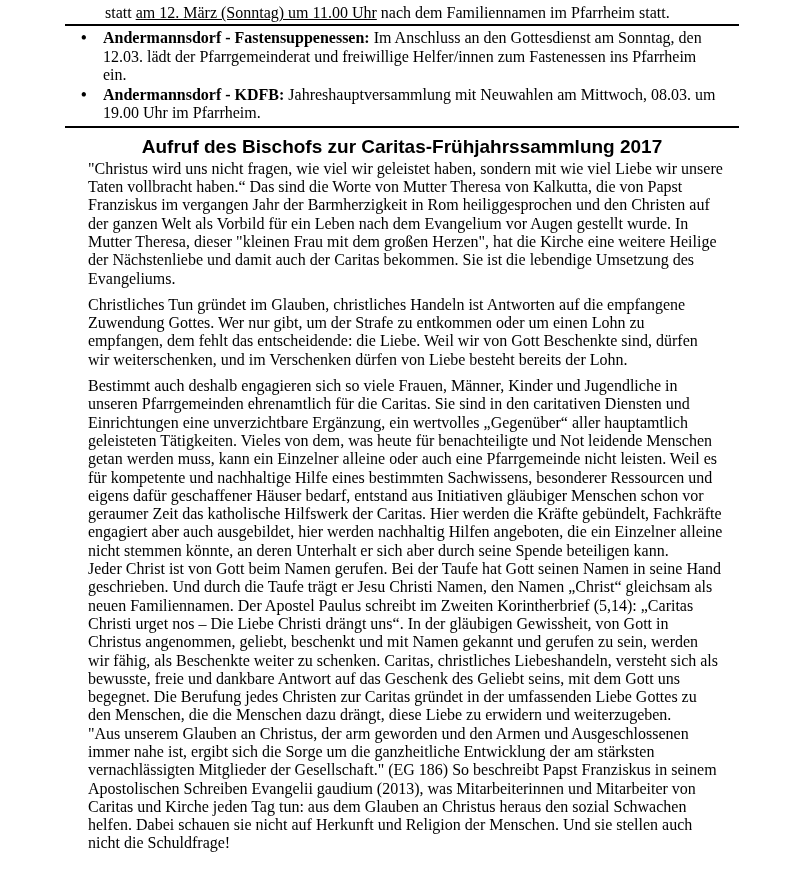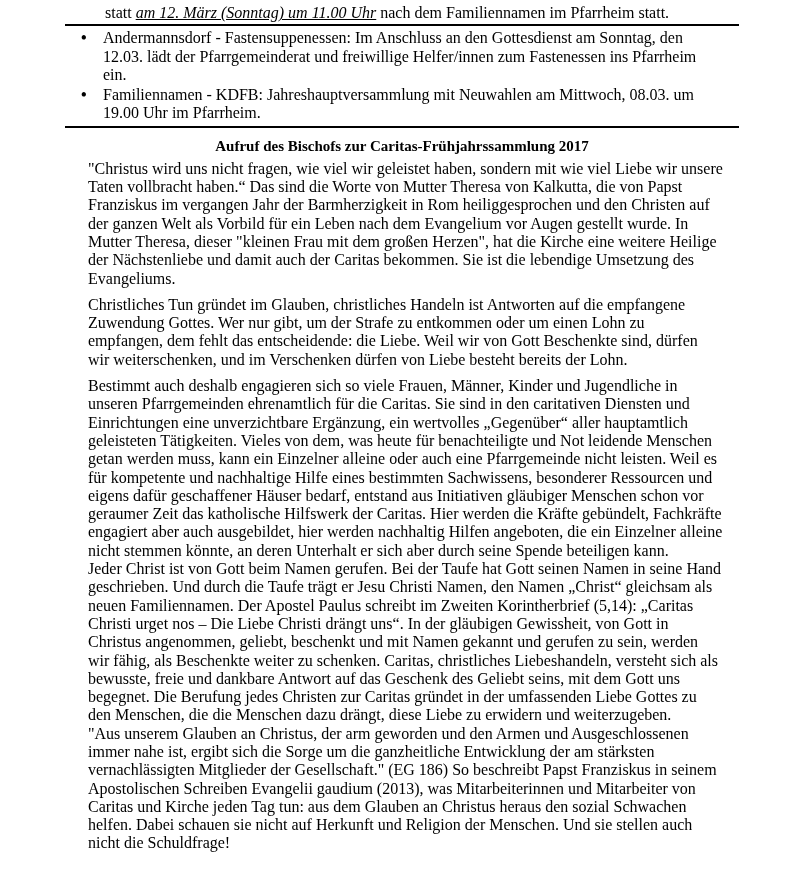--- a/index.html
+++ b/index.html
@@ -13,21 +13,21 @@
     line-height: 18.3px;
     overflow: hidden;
     box-sizing: border-box;
     padding: 4px 68px 0 65px;
   }
   .intro {
     margin: 0;
     padding-left: 40px;
     padding-right: 4px;
   }
-  .u { text-decoration: underline; font-style: italic; }
+  .u { text-decoration: underline; }
   .rule {
     height: 0;
     border: none;
     border-top: 2px solid #000000;
     margin: 2px 0 2px 0;
   }
   .events {
     list-style: none;
     margin: 3px 0 3px 0;
     padding: 0;
@@ -37,24 +37,24 @@
     padding-left: 38px;
     padding-right: 18px;
     margin: 0 0 2px 0;
   }
   .marker {
     position: absolute;
     left: 16px;
     top: 0;
     font-weight: bold;
   }
-  .b { font-weight: normal; }
+  .b { font-weight: bold; }
   .heading {
-    font-family: Liberation Serif, serif;
-    font-size: 15px;
+    font-family: Liberation Sans, sans-serif;
+    font-size: 19px;
     font-weight: bold;
     text-align: center;
     margin: 8px 0 3px 0;
     line-height: 21px;
   }
   .para {
     margin: 0 16px 0 23px;
   }
   .para.gap { margin-bottom: 8px; }
 </style>
@@ -62,21 +62,21 @@
 <body>
 
 <div class="page">
 
   <p class="intro"><span>statt </span><span class="u">am 12. März (Sonntag) um 11.00 Uhr</span><span> nach dem Familiennamen im Pfarrheim statt.</span></p>
 
   <div class="rule"></div>
 
   <ul class="events">
     <li class="event"><span class="marker">•</span><span class="b">Andermannsdorf - Fastensuppenessen:</span><span> Im Anschluss an den Gottesdienst am Sonntag, den 12.03. lädt der Pfarrgemeinderat und freiwillige Helfer/innen zum Fastenessen ins Pfarrheim ein.</span></li>
-    <li class="event"><span class="marker">•</span><span class="b">Familiennamen - KDFB:</span><span> Jahreshauptversammlung mit Neuwahlen am Mittwoch, 08.03. um 19.00 Uhr im Pfarrheim.</span></li>
+    <li class="event"><span class="marker">•</span><span class="b">Andermannsdorf - KDFB:</span><span> Jahreshauptversammlung mit Neuwahlen am Mittwoch, 08.03. um 19.00 Uhr im Pfarrheim.</span></li>
   </ul>
 
   <div class="rule"></div>
 
   <h1 class="heading">Aufruf des Bischofs zur Caritas-Frühjahrssammlung 2017</h1>
 
   <p class="para gap">"Christus wird uns nicht fragen, wie viel wir geleistet haben, sondern mit wie viel Liebe wir unsere Taten vollbracht haben.“ Das sind die Worte von Mutter Theresa von Kalkutta, die von Papst Franziskus im vergangen Jahr der Barmherzigkeit in Rom heiliggesprochen und den Christen auf der ganzen Welt als Vorbild für ein Leben nach dem Evangelium vor Augen gestellt wurde. In Mutter Theresa, dieser "kleinen Frau mit dem großen Herzen", hat die Kirche eine weitere Heilige der Nächstenliebe und damit auch der Caritas bekommen. Sie ist die lebendige Umsetzung des Evangeliums.</p>
 
   <p class="para gap">Christliches Tun gründet im Glauben, christliches Handeln ist Antworten auf die empfangene Zuwendung Gottes. Wer nur gibt, um der Strafe zu entkommen oder um einen Lohn zu empfangen, dem fehlt das entscheidende: die Liebe. Weil wir von Gott Beschenkte sind, dürfen wir weiterschenken, und im Verschenken dürfen von Liebe besteht bereits der Lohn.</p>
 

